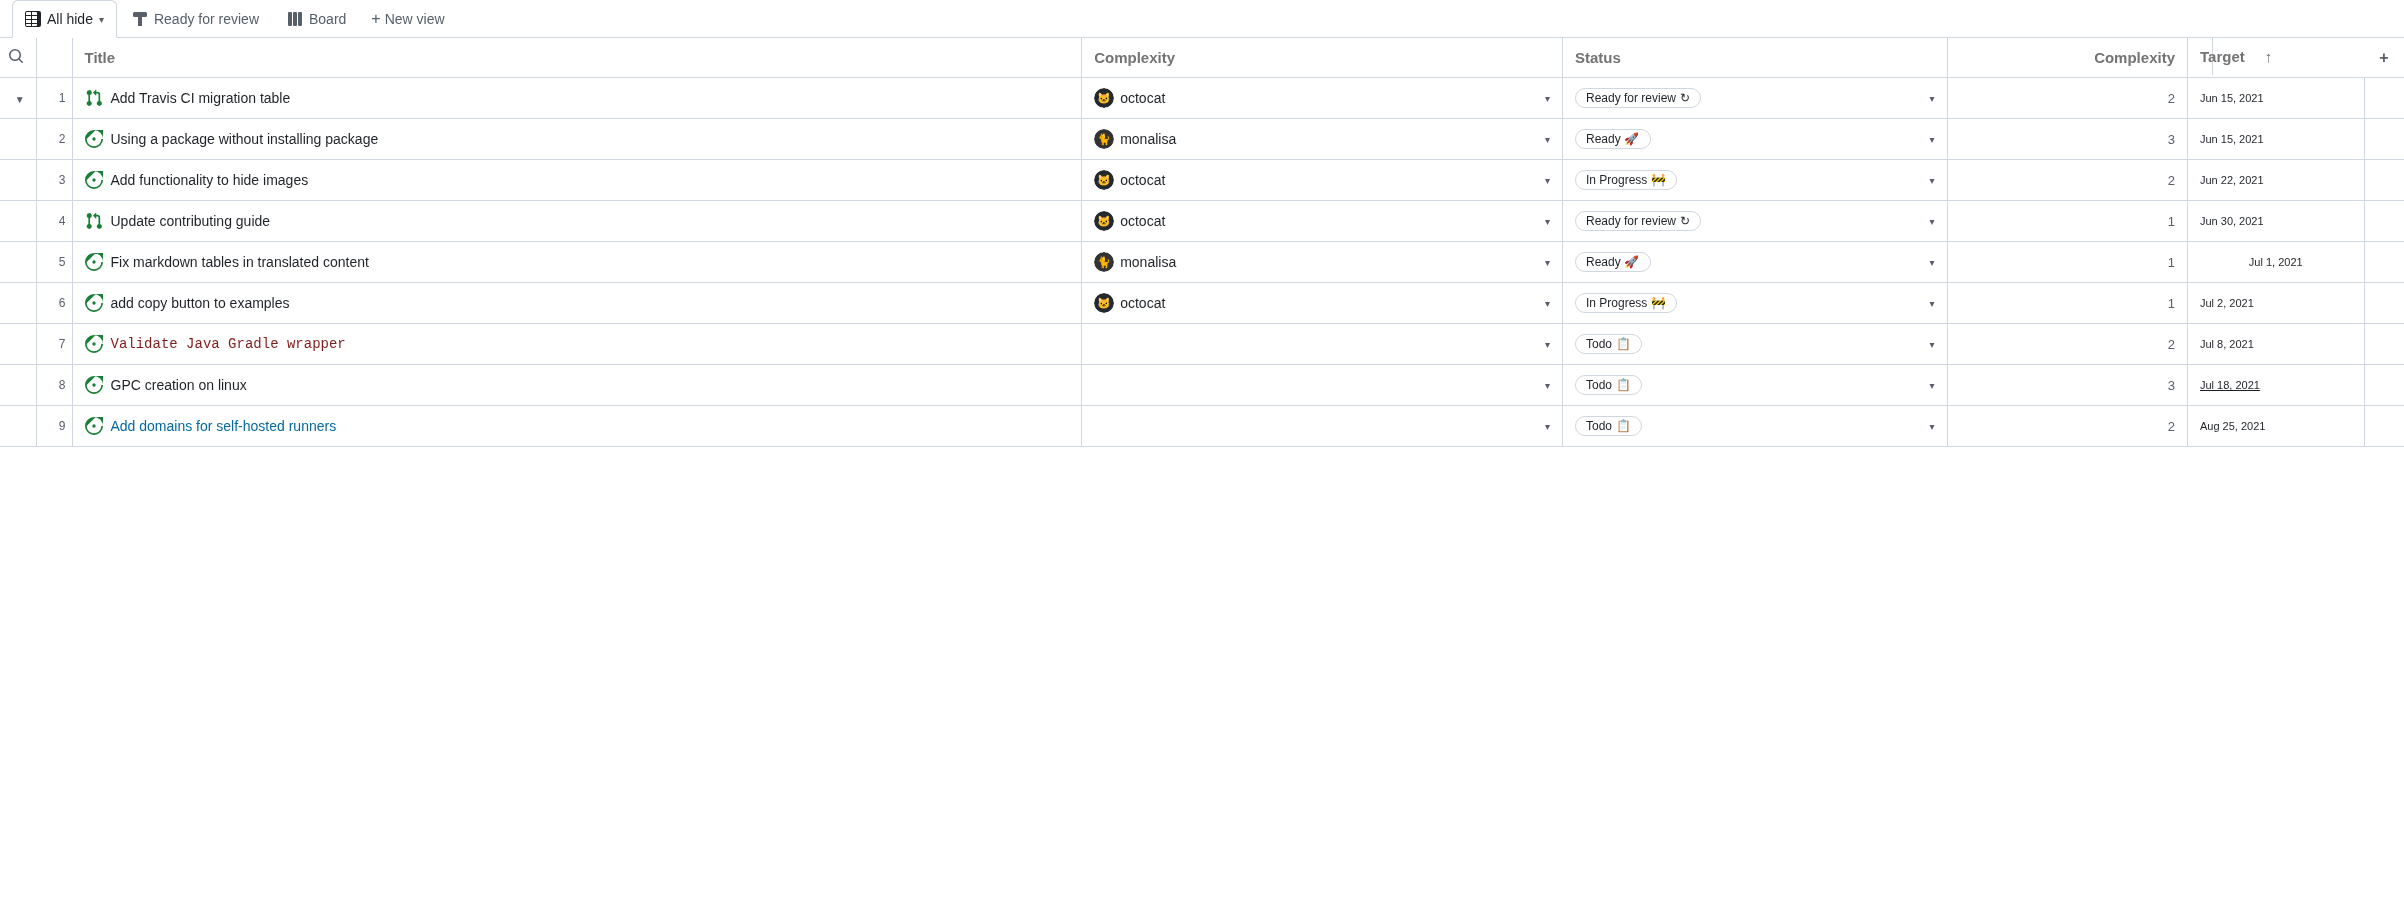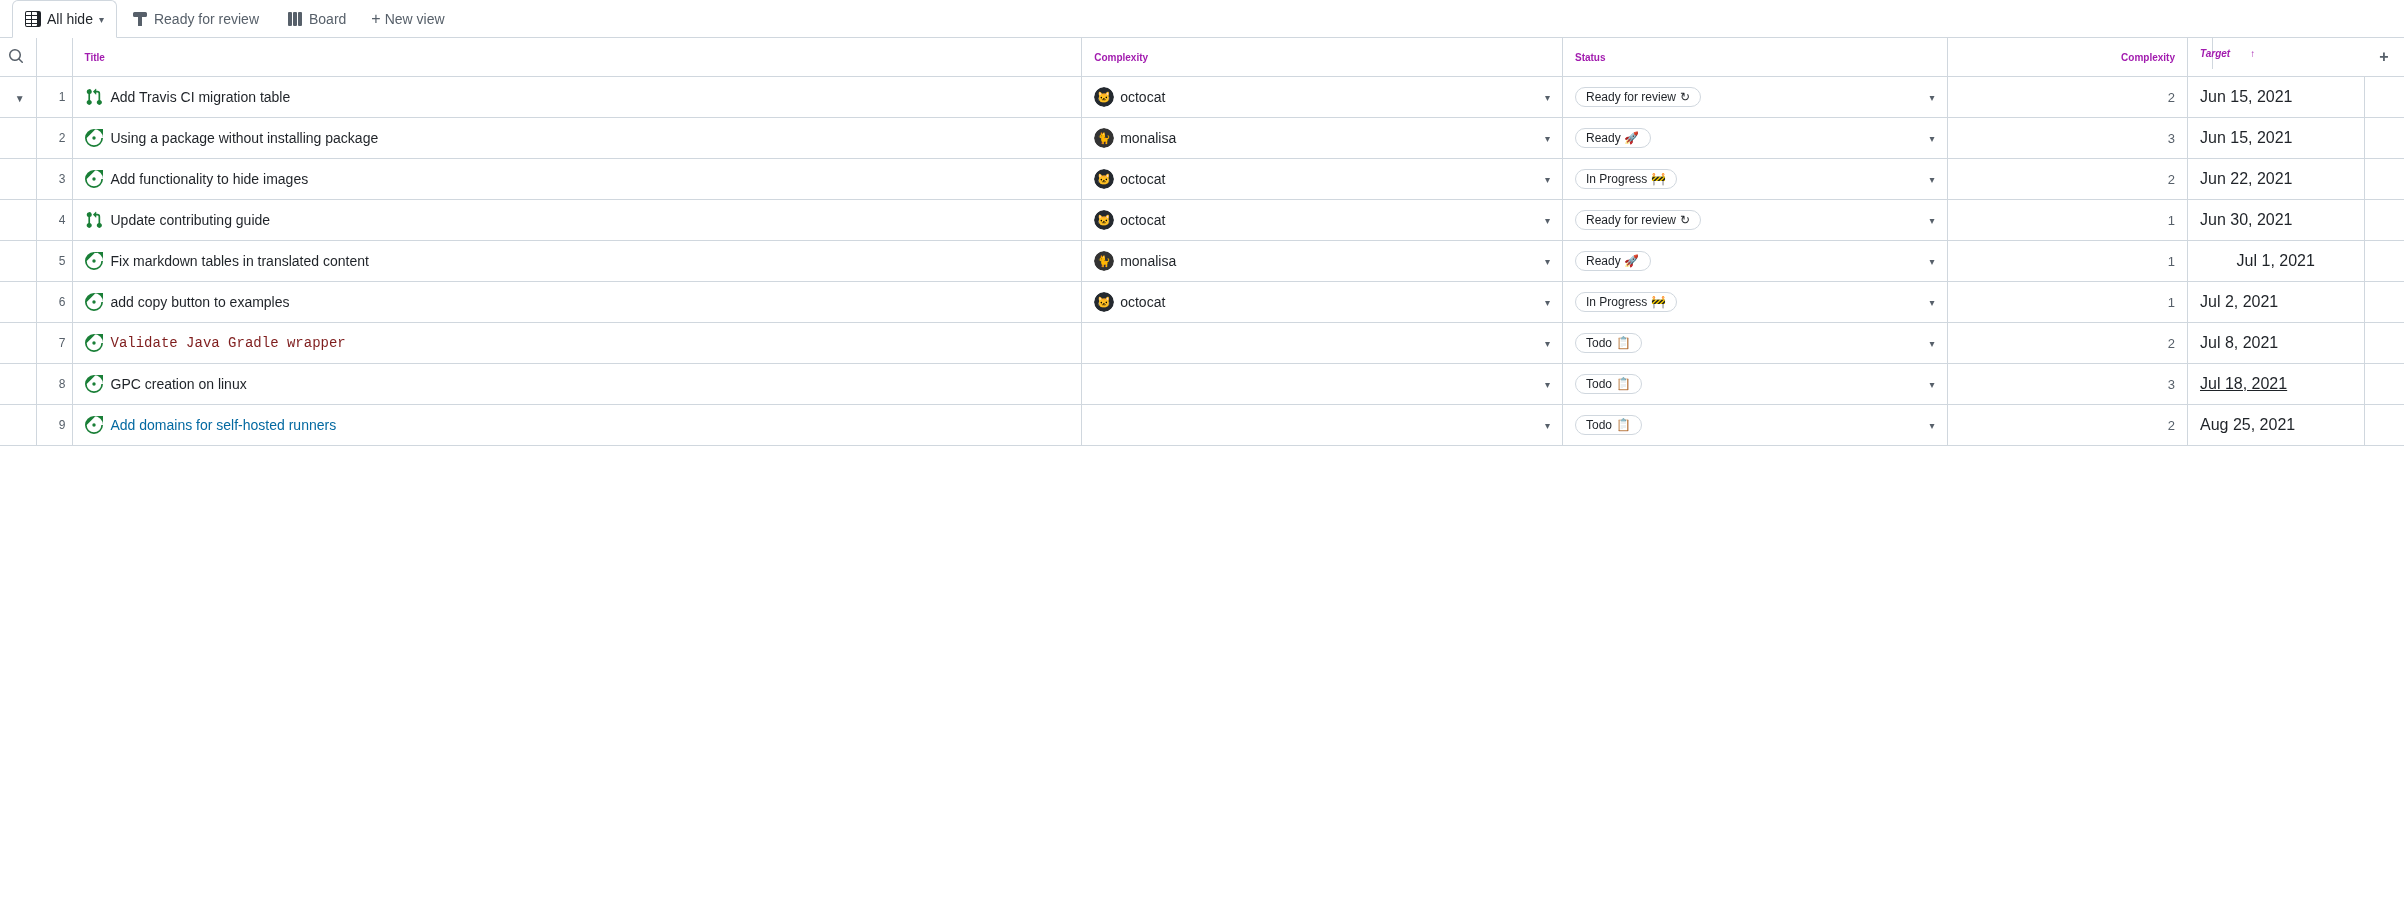--- a/index.html
+++ b/index.html
@@ -73,22 +73,22 @@
       border-collapse: collapse;
     }
     thead tr {
       border-bottom: 1px solid #d0d7de;
       background: #fff;
     }
     thead th {
       padding: 10px 12px;
       text-align: left;
       font-weight: 600;
-      font-size: 10px;
-      color: #a21caf;
+      font-size: 15px;
+      color: #737373;
       white-space: nowrap;
       border-right: 1px solid #d0d7de;
       position: relative;
     }
     thead th:last-child { border-right: none; }
     thead th.th-title { width: 42%; }
     thead th.th-assignees { width: 20%; }
     thead th.th-status { width: 16%; }
     thead th.th-complexity { width: 10%; text-align: right; }
     thead th.th-target { width: 12%; }
@@ -180,21 +180,21 @@
       align-items: center;
       gap: 6px;
     }
 
     .complexity-cell {
       text-align: right;
       color: #57606a;
       font-size: 13px;
     }
     .target-cell {
-      font-size: 16px;
+      font-size: 11px;
       color: #1f2328;
       white-space: nowrap;
     }
     .add-col-btn {
       text-align: center;
       color: #57606a;
       font-size: 16px;
       cursor: pointer;
     }
     .expand-arrow {
@@ -267,21 +267,21 @@
           </th>
           <th class="th-assignees">
             <span>Complexity</span>
           </th>
           <th class="th-status">
             <span>Status</span>
           </th>
           <th class="th-complexity">
             <span>Complexity</span>
           </th>
-          <th class="th-target" style="display:flex;align-items:center;gap:20px;font-style:italic;">
+          <th class="th-target" style="display:flex;align-items:center;gap:20px;">
             <span>Target</span>
             <span style="cursor:pointer;">↑</span>
           </th>
           <th class="add-col-btn th-add">+</th>
         </tr>
       </thead>
       <tbody id="table-body">
       <tr>
             <td class="td-expand"><span class="expand-arrow" style="color:#57606a;">▼</span></td>
             <td class="td-num">1</td>

